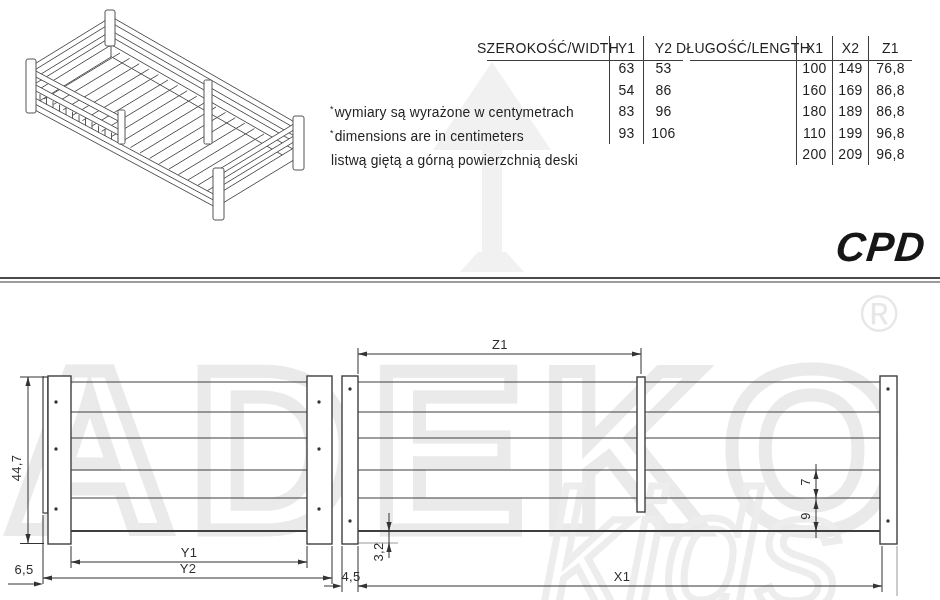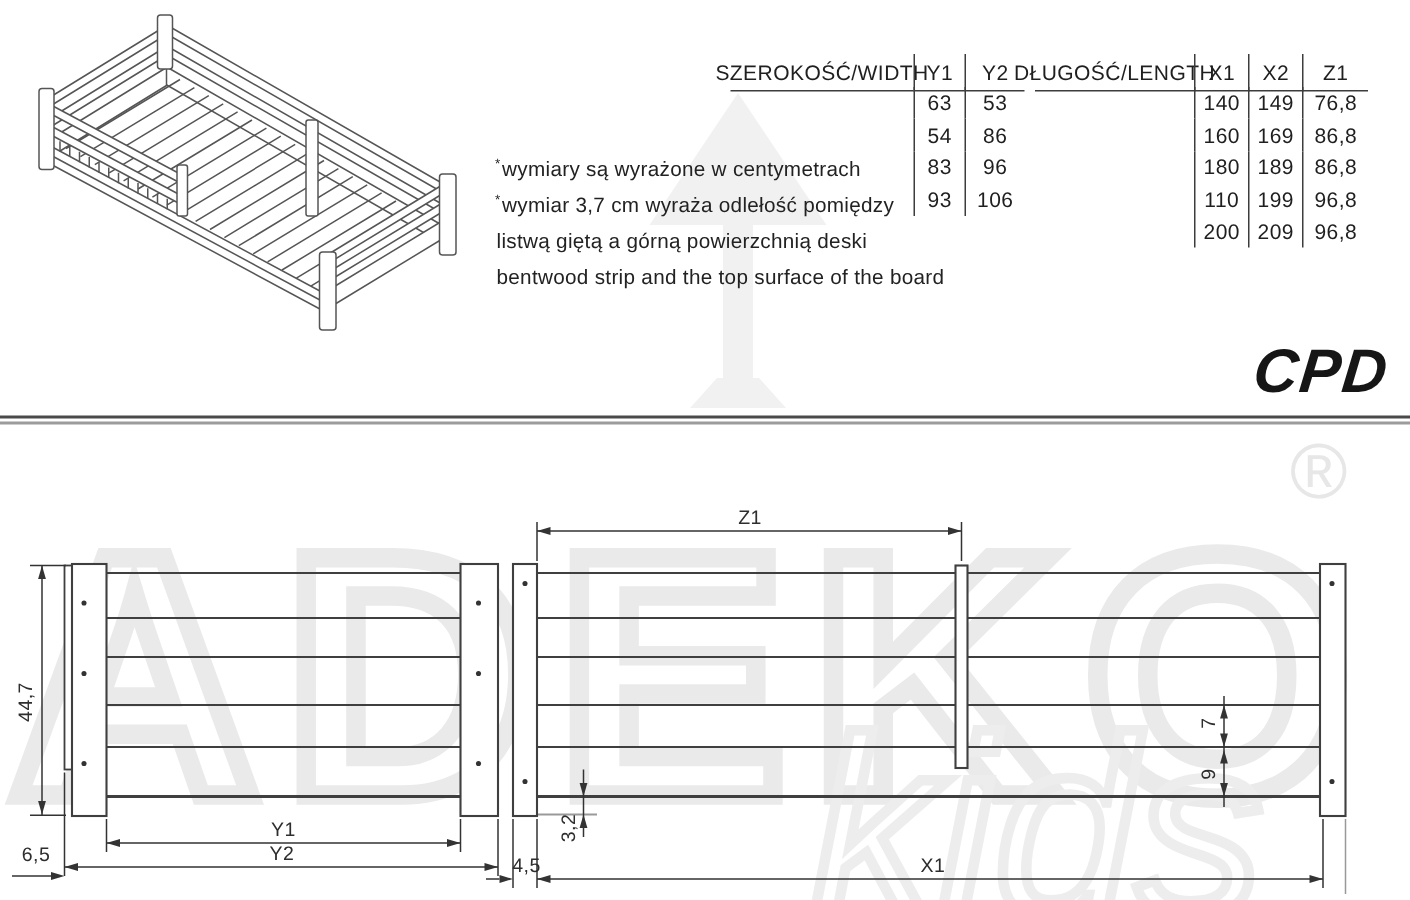--- a/index.html
+++ b/index.html
@@ -72,23 +72,22 @@
       <rect x="103" y="8" width="10" height="36" rx="2" fill="#fff"></rect>
       <rect x="291" y="114" width="11" height="54" rx="2" fill="#fff"></rect>
       <rect x="211" y="166" width="11" height="52" rx="2" fill="#fff"></rect>
       <rect x="116" y="108" width="7" height="34" rx="1.5" fill="#fff"></rect>
       <rect x="202" y="78" width="8" height="64" rx="1.5" fill="#fff"></rect>
     </g>
   </svg>
 
   <div id="notes" class="fg">
     <div><sup>*</sup><span>wymiary są wyrażone w centymetrach</span></div>
-    <div><sup>*</sup><span>wymiar 3,7 cm wyraża odlełość pomiędzy</span></div>
+    <div><sup>*</sup><span>dimensions are in centimeters</span></div>
     <div><sup></sup><span>listwą giętą a górną powierzchnią deski</span></div>
-    <div><sup></sup><span>bentwood strip and the top surface of the board</span></div>
   </div>
 
   <div id="t1" class="dim-table fg">
     <div class="cell hc">SZEROKOŚĆ/WIDTH</div>
     <div class="cell hc vl">Y1</div>
     <div class="cell hc vl">Y2</div>
     <div class="cell"></div>
       <div class="cell vl">63</div>
       <div class="cell vl">53</div>
     <div class="cell"></div>
@@ -101,21 +100,21 @@
       <div class="cell vl">93</div>
       <div class="cell vl">106</div>
   </div>
 
   <div id="t2" class="dim-table fg">
     <div class="cell hc">DŁUGOŚĆ/LENGTH</div>
     <div class="cell hc vl">X1</div>
     <div class="cell hc vl">X2</div>
     <div class="cell hc vl">Z1</div>
     <div class="cell"></div>
-      <div class="cell vl">140</div>
+      <div class="cell vl">100</div>
       <div class="cell vl">149</div>
       <div class="cell vl">76,8</div>
     <div class="cell"></div>
       <div class="cell vl">160</div>
       <div class="cell vl">169</div>
       <div class="cell vl">86,8</div>
     <div class="cell"></div>
       <div class="cell vl">180</div>
       <div class="cell vl">189</div>
       <div class="cell vl">86,8</div>

